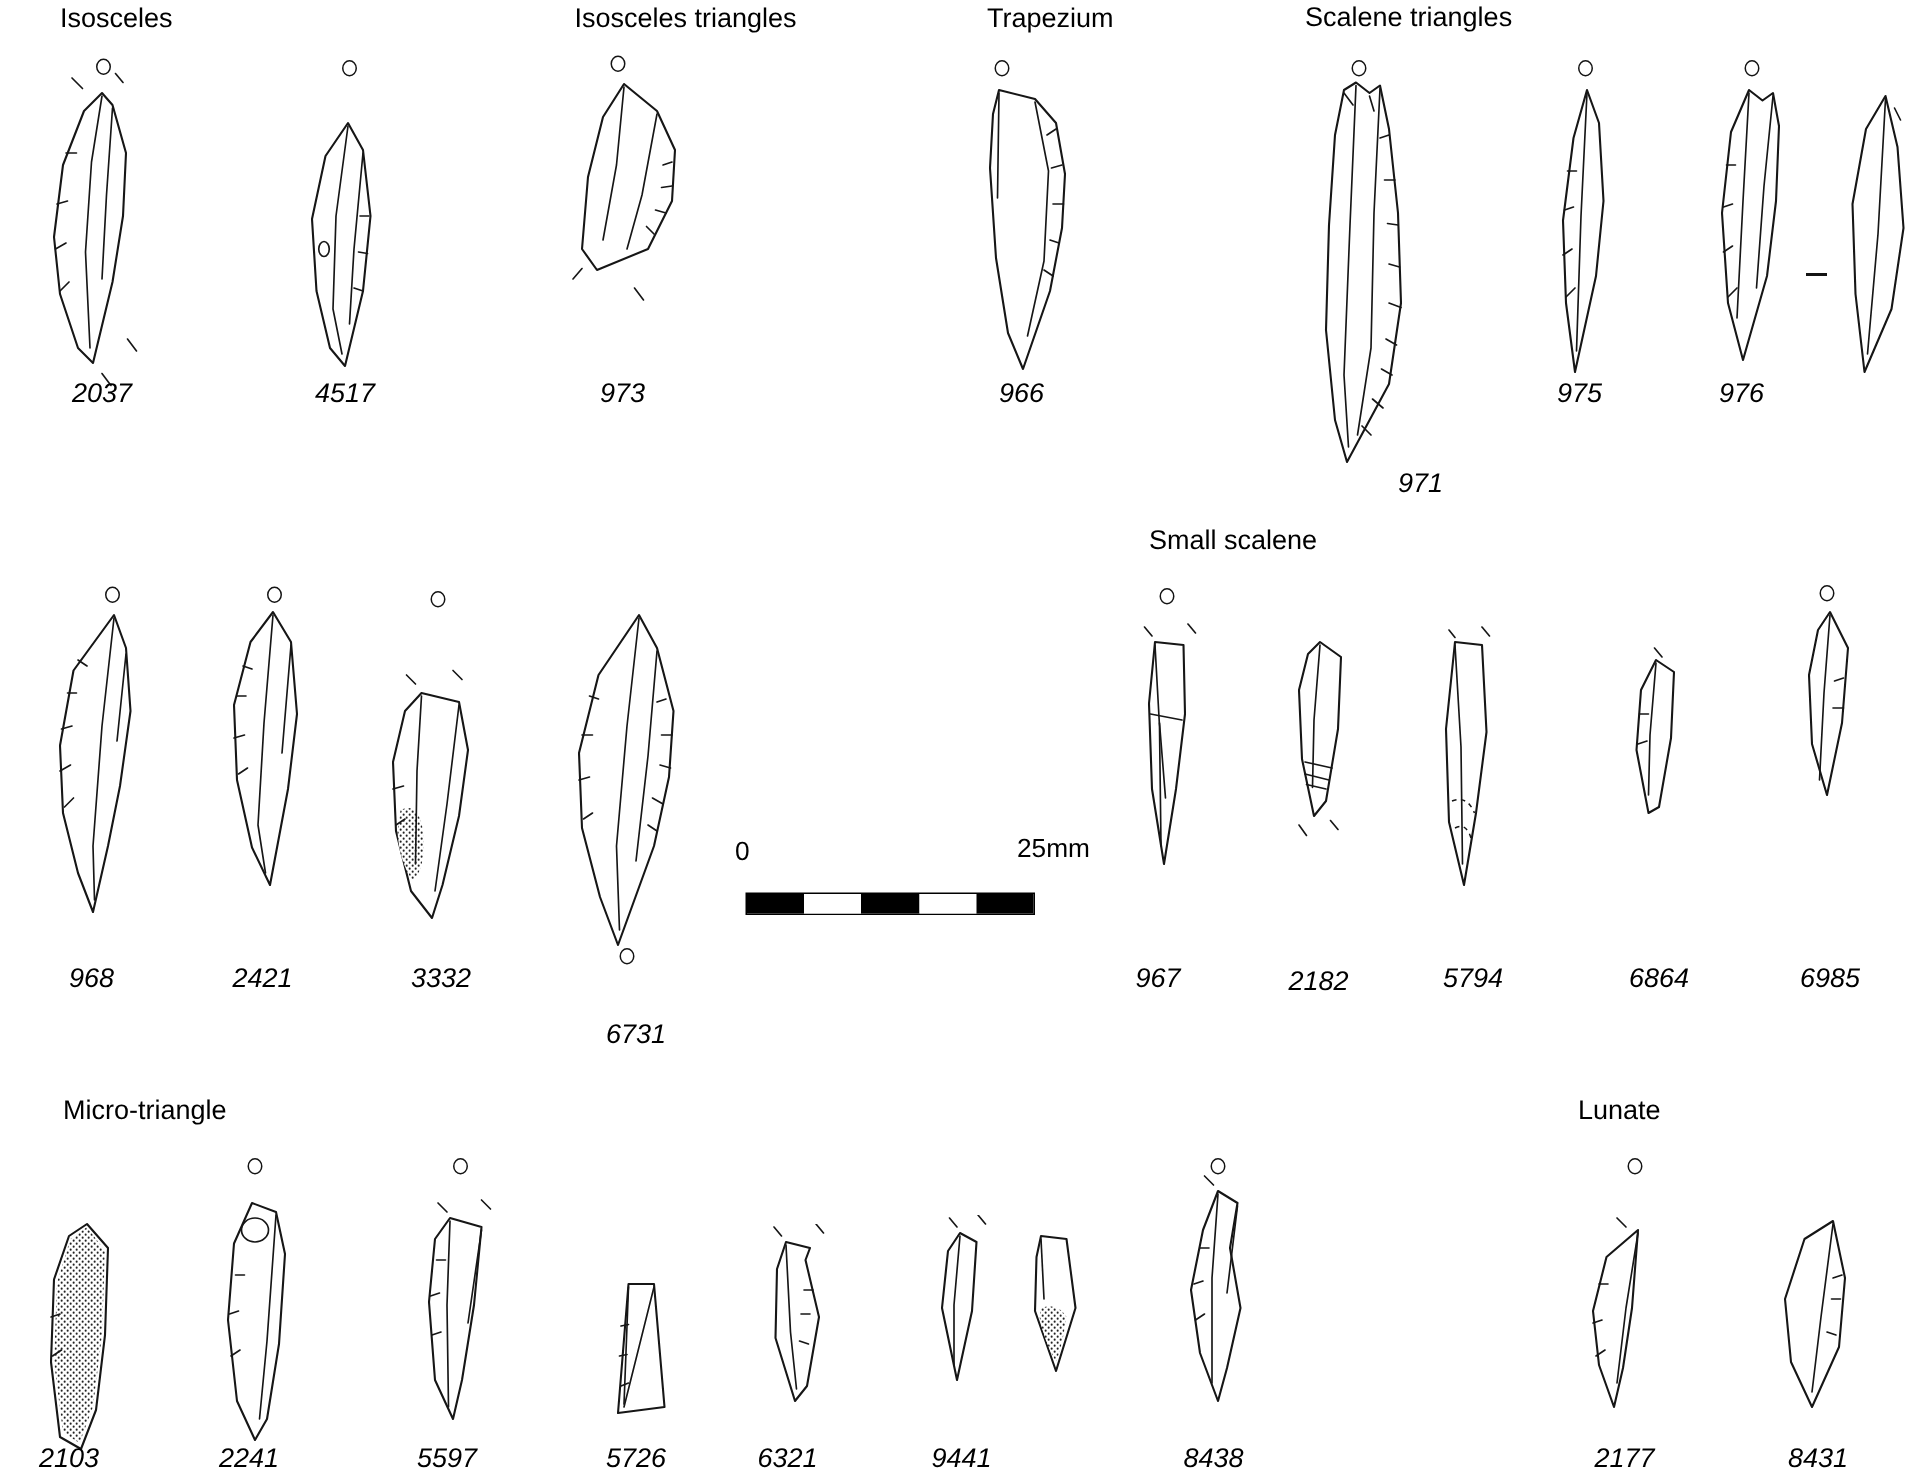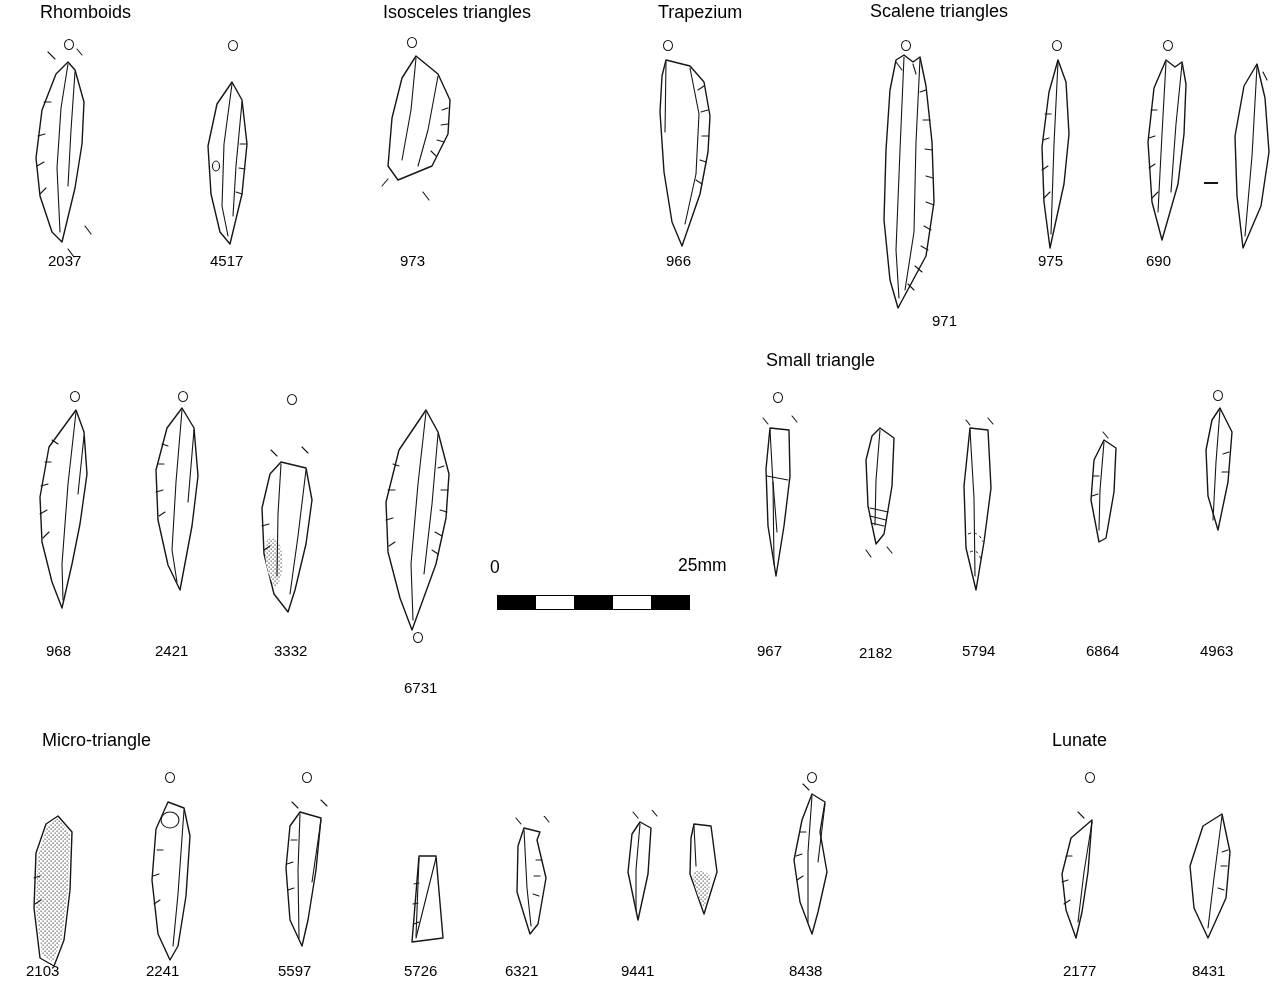--- a/index.html
+++ b/index.html
@@ -2,21 +2,21 @@
 <html><head>
 <meta charset="utf-8">
 <style>
   * { margin:0; padding:0; box-sizing:border-box; }
   html,body { background:#fff; }
   #fig {
     position:relative; width:1283px; height:987px; background:#ffffff;
     font-family:"Liberation Sans", sans-serif; color:#000; overflow:hidden;
   }
   .sec { position:absolute; font-size:18px; white-space:nowrap; }
-  .num { position:absolute; font-size:15px; white-space:nowrap; }
+  .num { position:absolute; font-size:18px; white-space:nowrap;font-style:italic; }
   .sb-label { position:absolute; font-size:17.5px; }
   .art { position:absolute; }
   .oc { position:absolute; width:10px; height:11px; border:1.7px solid #141414; border-radius:50%; background:#fff; }
   .dash { position:absolute; background:#141414; }
   .ol  { fill:#fff; stroke:#161616; stroke-width:1.4; stroke-linejoin:round; }
   .il  { fill:none; stroke:#161616; stroke-width:1.1; stroke-linejoin:round; stroke-linecap:round; }
   .ild { fill:none; stroke:#161616; stroke-width:1;  stroke-dasharray:3 3; }
   .stip{ fill:url(#dots); stroke:none; }
   .scalebar { position:absolute; left:497px; top:595px; width:193px; height:15px; border:1.6px solid #000; display:flex; background:#fff; }
   .scalebar > div { flex:1; height:100%; }
@@ -30,25 +30,25 @@
   <svg width="0" height="0" style="position:absolute">
     <defs>
       <pattern id="dots" width="4" height="4" patternUnits="userSpaceOnUse">
         <rect width="4" height="4" fill="#fff"></rect>
         <circle cx="1.1" cy="1.1" r="0.7" fill="#222"></circle>
         <circle cx="3.1" cy="3.1" r="0.7" fill="#222"></circle>
       </pattern>
     </defs>
   </svg>
 
-  <div class="sec" style="left:40px;top:2px">Rhomboids</div>
+  <div class="sec" style="left:40px;top:2px">Isosceles</div>
   <div class="sec" style="left:383px;top:2px">Isosceles triangles</div>
   <div class="sec" style="left:658px;top:2px">Trapezium</div>
   <div class="sec" style="left:870px;top:1px">Scalene triangles</div>
-  <div class="sec" style="left:766px;top:350px">Small triangle</div>
+  <div class="sec" style="left:766px;top:350px">Small scalene</div>
   <div class="sec" style="left:42px;top:730px">Micro-triangle</div>
   <div class="sec" style="left:1052px;top:730px">Lunate</div>
 
   <div class="oc" style="left:64px;top:39px"></div>
   <svg class="art" style="left:28px;top:46px" width="88" height="216" viewBox="0 0 88 216">
     <path class="il" d="M20,6 L27,13"></path>
     <path class="il" d="M49,3 L54,9"></path>
     <path class="ol" d="M40,16 L47,24 L56,56 L54,98 L47,142 L34,196 L24,186 L12,150 L8,112 L14,64 L28,28 Z"></path>
     <path class="il" d="M40,18 L33,62 L29,122 L32,186"></path>
     <path class="il" d="M47,26 L43,84 L40,140"></path>
@@ -112,21 +112,21 @@
     <path class="il" d="M28,10 L24,82 L20,160"></path>
     <path class="il" d="M44,12 L38,72 L33,140"></path>
     <path class="il" d="M14,146 L20,140 M11,116 L17,112 M11,86 L17,84 M13,58 L19,58"></path>
   </svg>
   <div class="dash" style="left:1204px;top:182px;width:14px;height:2px"></div>
   <svg class="art" style="left:1227px;top:56px" width="50" height="202" viewBox="0 0 50 202">
     <path class="ol" d="M30,8 L38,42 L42,96 L34,150 L16,192 L10,140 L8,80 L17,30 Z"></path>
     <path class="il" d="M30,10 L25,100 L18,180"></path>
     <path class="il" d="M36,16 L40,24"></path>
   </svg>
-  <div class="num" style="left:1146px;top:252px">690</div>
+  <div class="num" style="left:1146px;top:252px">976</div>
 
   <div class="oc" style="left:70px;top:391px"></div>
   <svg class="art" style="left:32px;top:402px" width="74" height="218" viewBox="0 0 74 218">
     <path class="ol" d="M44,8 L52,30 L55,72 L48,122 L40,162 L30,206 L20,180 L10,140 L8,95 L17,45 Z"></path>
     <path class="il" d="M44,10 L36,82 L30,162 L31,198"></path>
     <path class="il" d="M52,34 L46,92"></path>
     <path class="il" d="M11,136 L17,130 M8,112 L15,108 M9,84 L16,82 M13,60 L19,60 M20,38 L26,42"></path>
   </svg>
   <div class="num" style="left:46px;top:642px">968</div>
 
@@ -208,21 +208,21 @@
     <path class="il" d="M8,66 L14,64 M9,46 L15,46"></path>
   </svg>
   <div class="num" style="left:1086px;top:642px">6864</div>
 
   <div class="oc" style="left:1213px;top:390px"></div>
   <svg class="art" style="left:1198px;top:400px" width="44" height="140" viewBox="0 0 44 140">
     <path class="ol" d="M22,8 L34,32 L30,82 L20,130 L10,96 L8,50 L14,20 Z"></path>
     <path class="il" d="M22,10 L18,62 L15,120"></path>
     <path class="il" d="M31,52 L25,54 M31,72 L24,72"></path>
   </svg>
-  <div class="num" style="left:1200px;top:642px">4963</div>
+  <div class="num" style="left:1200px;top:642px">6985</div>
 
   <svg class="art" style="left:26px;top:808px" width="58" height="166" viewBox="0 0 58 166">
     <path class="ol" d="M32,8 L46,24 L44,82 L38,132 L28,158 L14,150 L8,100 L10,45 L20,16 Z"></path>
     <path class="stip" d="M32,10 L44,26 L42,82 L36,130 L27,154 L16,147 L10,100 L12,47 L21,18 Z"></path>
     <path class="il" d="M9,96 L15,92 M8,70 L14,68"></path>
   </svg>
   <div class="num" style="left:26px;top:962px">2103</div>
 
   <div class="oc" style="left:165px;top:772px"></div>
   <svg class="art" style="left:140px;top:794px" width="62" height="174" viewBox="0 0 62 174">

